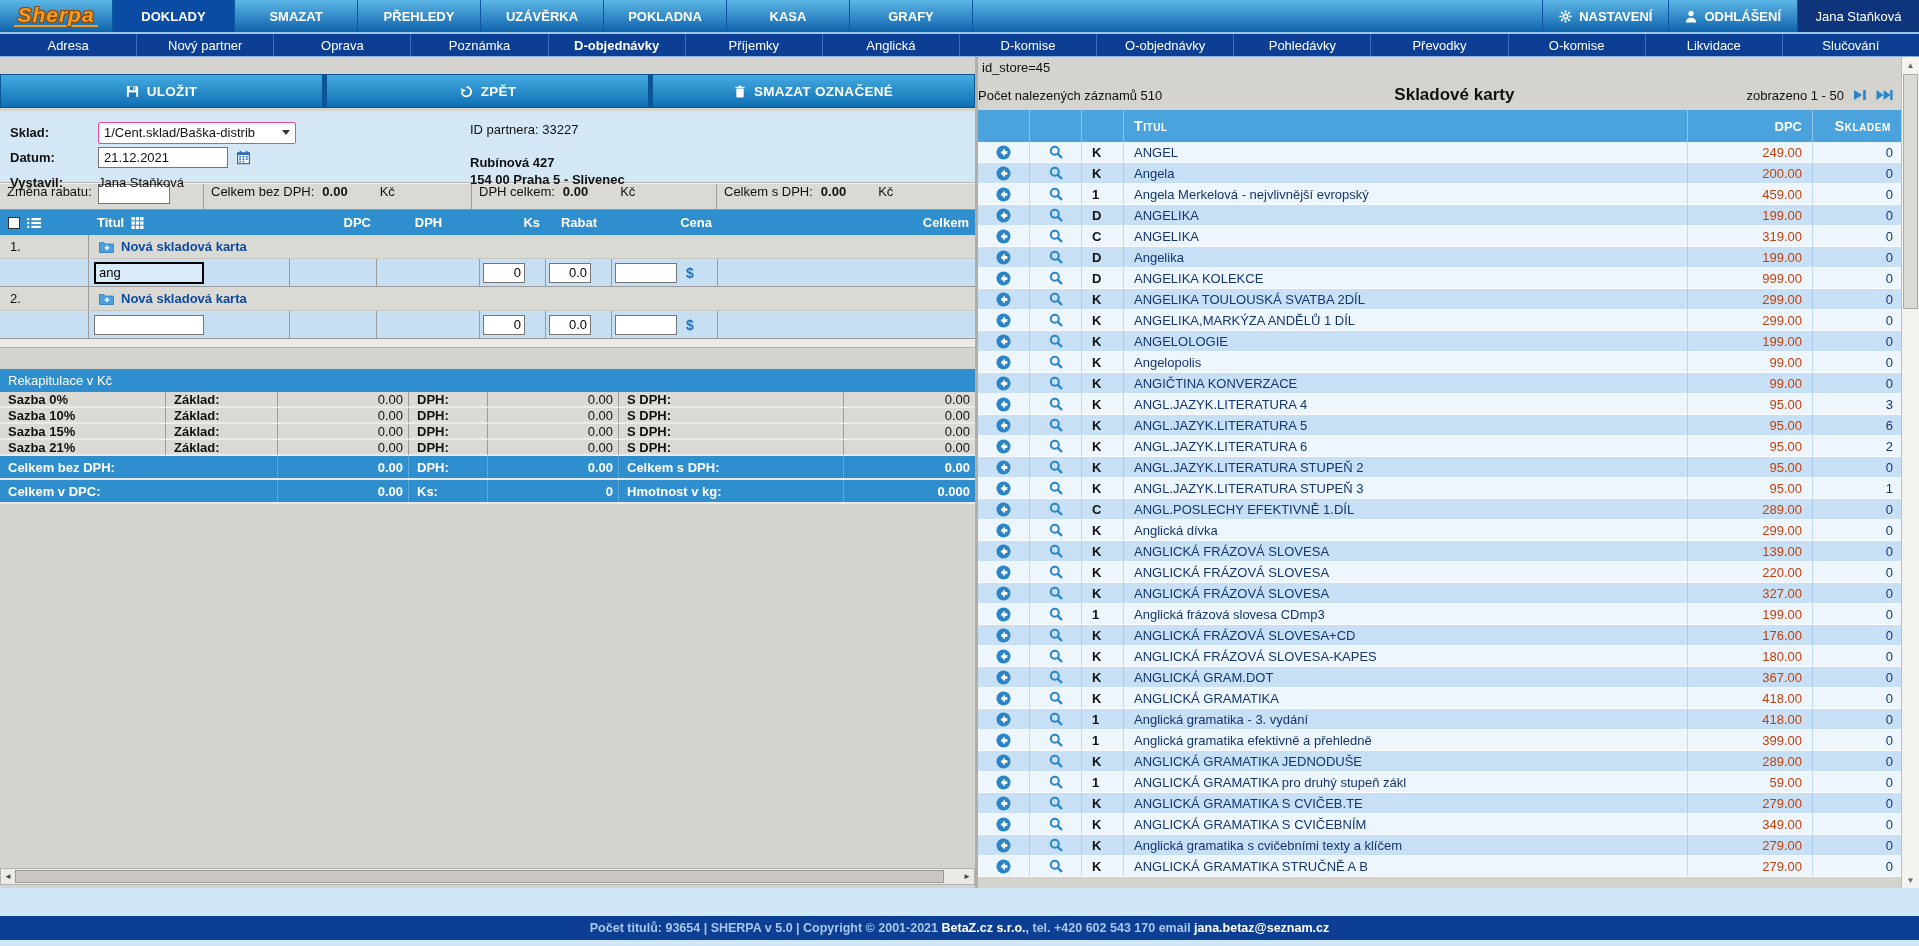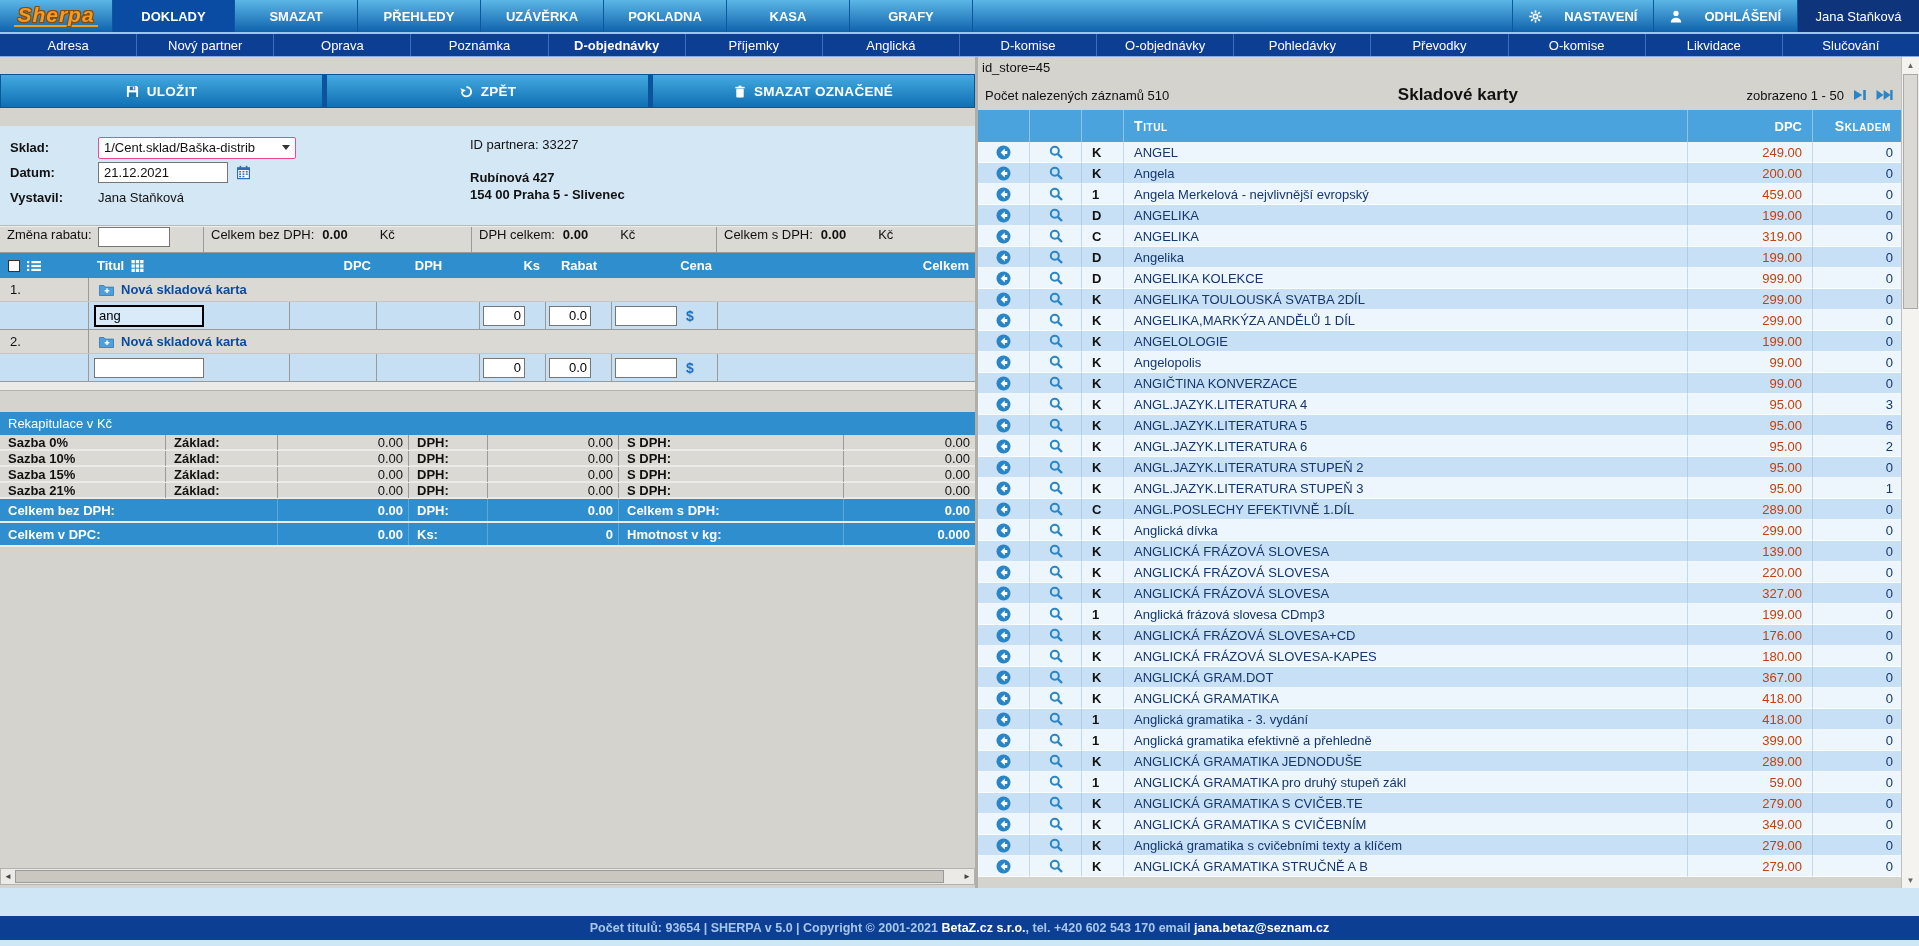--- a/index.html
+++ b/index.html
@@ -13,21 +13,21 @@
 .logo{width:112px;display:flex;align-items:center;justify-content:center;cursor:pointer}
 .logo span{font-size:21px;font-weight:bold;font-style:italic;color:#f59a23;letter-spacing:1px;
   text-shadow:1px 1px 0 #8a4a00,-1px -1px 0 #8a4a00,1px -1px 0 #8a4a00,-1px 1px 0 #8a4a00;
   border-bottom:2px solid #f59a23;line-height:20px;padding:0 3px}
 .main-tabs{display:flex}
 .tab{width:123px;display:flex;align-items:center;justify-content:center;color:#fff;
   font-weight:bold;font-size:13px;border-right:1px solid #0b57a0;cursor:pointer}
 .tab:first-child{border-left:1px solid #0b57a0}
 .tab.active{background:#0a4ba4}
 .topnav-right{margin-left:auto;display:flex}
-.top-btn{display:flex;align-items:center;gap:22px;padding:0 16px;color:#fff;font-weight:bold;
+.top-btn{display:flex;align-items:center;gap:7px;padding:0 16px;color:#fff;font-weight:bold;
   border-left:1px solid #0b57a0;cursor:pointer}
 .user-box{width:122px;display:flex;align-items:center;justify-content:center;color:#fff;
   background:#0e357c;border-left:1px solid #0b57a0}
 
 
 .subnav{height:23px;background:#0c3f94;display:flex;border-bottom:1px solid #89aede}
 .subitem{flex:1;display:flex;align-items:center;justify-content:center;color:#fff;
   font-size:13px;border-left:1px solid #3f6cc0;cursor:pointer}
 .subitem:first-child{border-left:none}
 .subitem.active{font-weight:bold}
@@ -37,21 +37,21 @@
 .left-panel{width:978px;border-right:3px solid #b0aea8;padding-top:17px;position:relative}
 .right-panel{flex:1;position:relative}
 
 
 .btn-row{display:flex;height:34px;background:#0d52a0;gap:3px}
 .act-btn{flex:1;display:flex;align-items:center;justify-content:center;gap:8px;
   background:linear-gradient(#44aadf,#0f6fb4);border:1px solid #0a5694;color:#fff;
   font-weight:bold;font-size:13.5px;font-family:inherit;cursor:pointer;letter-spacing:.3px}
 
 
-.form-box{margin-top:18px;height:100px;background:#d4e7f5;position:relative;
+.form-box{margin-top:3px;height:72px;background:#d4e7f5;position:relative;
   border-bottom:1px solid #b8b8b8;padding:9px 0 0 10px}
 .frow{display:flex;align-items:center;height:25px}
 .frow label{width:88px;font-weight:bold}
 .fake-select{width:198px;height:22px;background:#fff;border:1px solid #ec4899;border-radius:2px;
   display:flex;align-items:center;justify-content:space-between;padding:0 5px;cursor:pointer}
 .sel-arrow{width:0;height:0;border-left:4px solid transparent;border-right:4px solid transparent;
   border-top:5px solid #333}
 .date-input{width:130px;height:21px;background:#fff;border:1px solid #767676;
   display:flex;align-items:center;padding:0 5px}
 .cal{margin-left:8px;display:flex;cursor:pointer}
@@ -111,21 +111,21 @@
 
 
 .hscroll{position:absolute;bottom:3px;left:0;width:975px;height:17px;background:#eceae6;
   border:1px solid #b5b2ad;display:flex;align-items:center}
 .hs-arrow{width:14px;text-align:center;font-size:8px;color:#444;cursor:pointer}
 .hs-thumb{flex:1;height:13px;background:#cac7c1;border:1px solid #9a9a9a;cursor:grab}
 .hs-gap{width:16px}
 
 
 .rp-idline{padding:3px 0 0 4px;height:19px}
-.rp-line2{display:flex;align-items:center;margin-top:10px;padding:0 26px 0 7px;height:18px}
+.rp-line2{display:flex;align-items:center;margin-top:10px;padding:0 26px 0 0;height:18px}
 .rp-title{flex:1;text-align:center;font-weight:bold;font-size:17px}
 .rp-shown{display:flex;align-items:center;gap:9px}
 .rp-head-table{margin-top:6px;height:32px;display:grid;width:923px;
   grid-template-columns:52px 52px 42px 564px 125px 88px;background:#4ba3de;color:#fff;font-weight:bold}
 .rhc{display:flex;align-items:center;padding:0 10px;border-right:1px solid #8ec3ea}
 .rhc:last-child{border-right:none}
 .rhc.right{justify-content:flex-end}
 .sc{font-variant:small-caps;letter-spacing:.6px;font-size:14px}
 .rrows{width:923px}
 .rrow{height:21px;display:grid;grid-template-columns:52px 52px 42px 564px 125px 88px;cursor:pointer}

